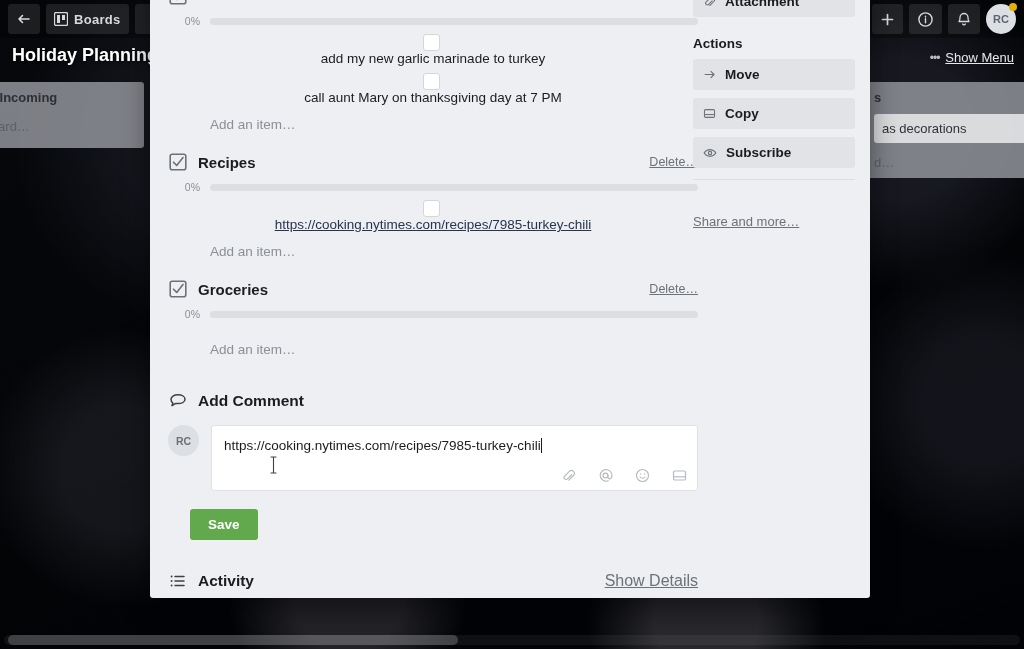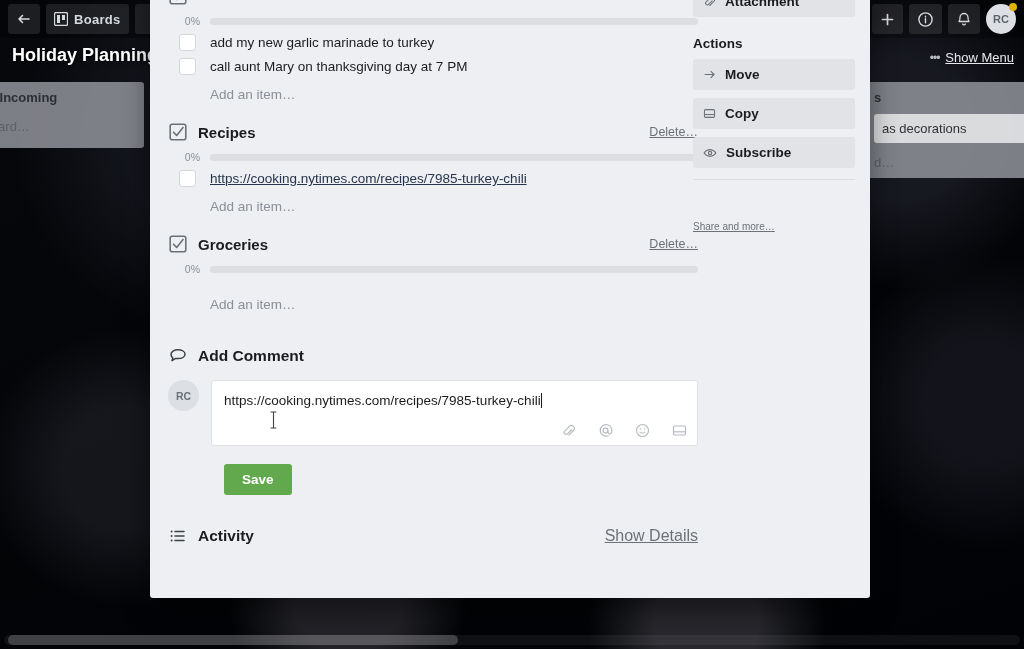--- a/index.html
+++ b/index.html
@@ -103,21 +103,21 @@
     display: flex; align-items: center; margin-top: 20px;
   }
   .chk-head .chk-icon { width: 20px; height: 20px; margin-right: 10px; flex: 0 0 20px; }
   .chk-title { font-size: 15px; font-weight: bold; color: #1b1c1e; flex: 1; }
   .chk-delete { font-size: 12.5px; color: #6d7278; text-decoration: underline; }
 
   .progress-row { display: flex; align-items: center; margin-top: 9px; }
   .progress-pct { width: 32px; font-size: 10.5px; color: #8b9097; text-align: right; margin-right: 10px; }
   .progress-track { flex: 1; height: 7px; background: #dcdee2; border-radius: 4px; }
 
-  .chk-item { display: flex; align-items: center; margin-top: 7px; }
+  .chk-item { display: flex; align-items: center; margin-top: 7px; flex-direction: column; }
   .chk-box {
     width: 17px; height: 17px; background: #ffffff;
     border: 1px solid #d3d6da; border-radius: 3px;
     margin-right: 14px; margin-left: 11px; flex: 0 0 17px;
   }
   .chk-text { font-size: 13.5px; color: #1b1c1e; }
   .chk-text.link { color: #26344d; text-decoration: underline; }
   .chk-additem { font-size: 13.5px; color: #8b9097; margin: 12px 0 0 42px; }
 
   
@@ -141,36 +141,36 @@
   .caret { display: inline-block; width: 1px; height: 15px;
            background: #1b1c1e; vertical-align: -3px; }
   .comment-icons {
     position: absolute; right: 10px; bottom: 7px;
     display: flex; gap: 22px; align-items: center;
   }
   .comment-icons svg { display: block; }
   .text-cursor { position: absolute; left: 56px; top: 30px; }
 
   #save-button {
-    margin: 18px 0 0 56px; background: #61a94c; color: #fff;
+    margin: 18px 0 0 22px; background: #61a94c; color: #fff;
     border: none; border-radius: 3px; padding: 8px 18px;
     font-size: 13.5px; font-weight: bold; font-family: inherit;
   }
 
   
   .side-label { font-size: 13.5px; font-weight: bold; color: #1b1c1e; margin: 19px 0 8px 0; }
   .side-btn {
     display: flex; align-items: center; gap: 9px;
     background: #e1e3e7; border-radius: 3px;
     padding: 8px 10px; margin-bottom: 8px;
     font-size: 13.5px; font-weight: bold; color: #1b1c1e;
   }
   .side-btn svg { display: block; flex: 0 0 auto; }
   .side-divider { height: 1px; background: #dcdee2; margin: 11px 0 9px 0; }
-  .side-link { font-size: 10px; color: #6d7278; text-decoration: underline; margin-top: 32px; display: inline-block; }
+  .side-link { font-size: 13px; color: #6d7278; text-decoration: underline; margin-top: 25px; display: inline-block; }
 
   
   #hscroll-track {
     position: absolute; left: 4px; right: 4px; bottom: 4px; height: 10px;
     background: rgba(255,255,255,0.06); border-radius: 5px;
   }
   #hscroll-thumb {
     position: absolute; left: 4px; top: 0; width: 450px; height: 10px;
     background: rgba(230,232,236,0.22); border-radius: 5px;
   }

